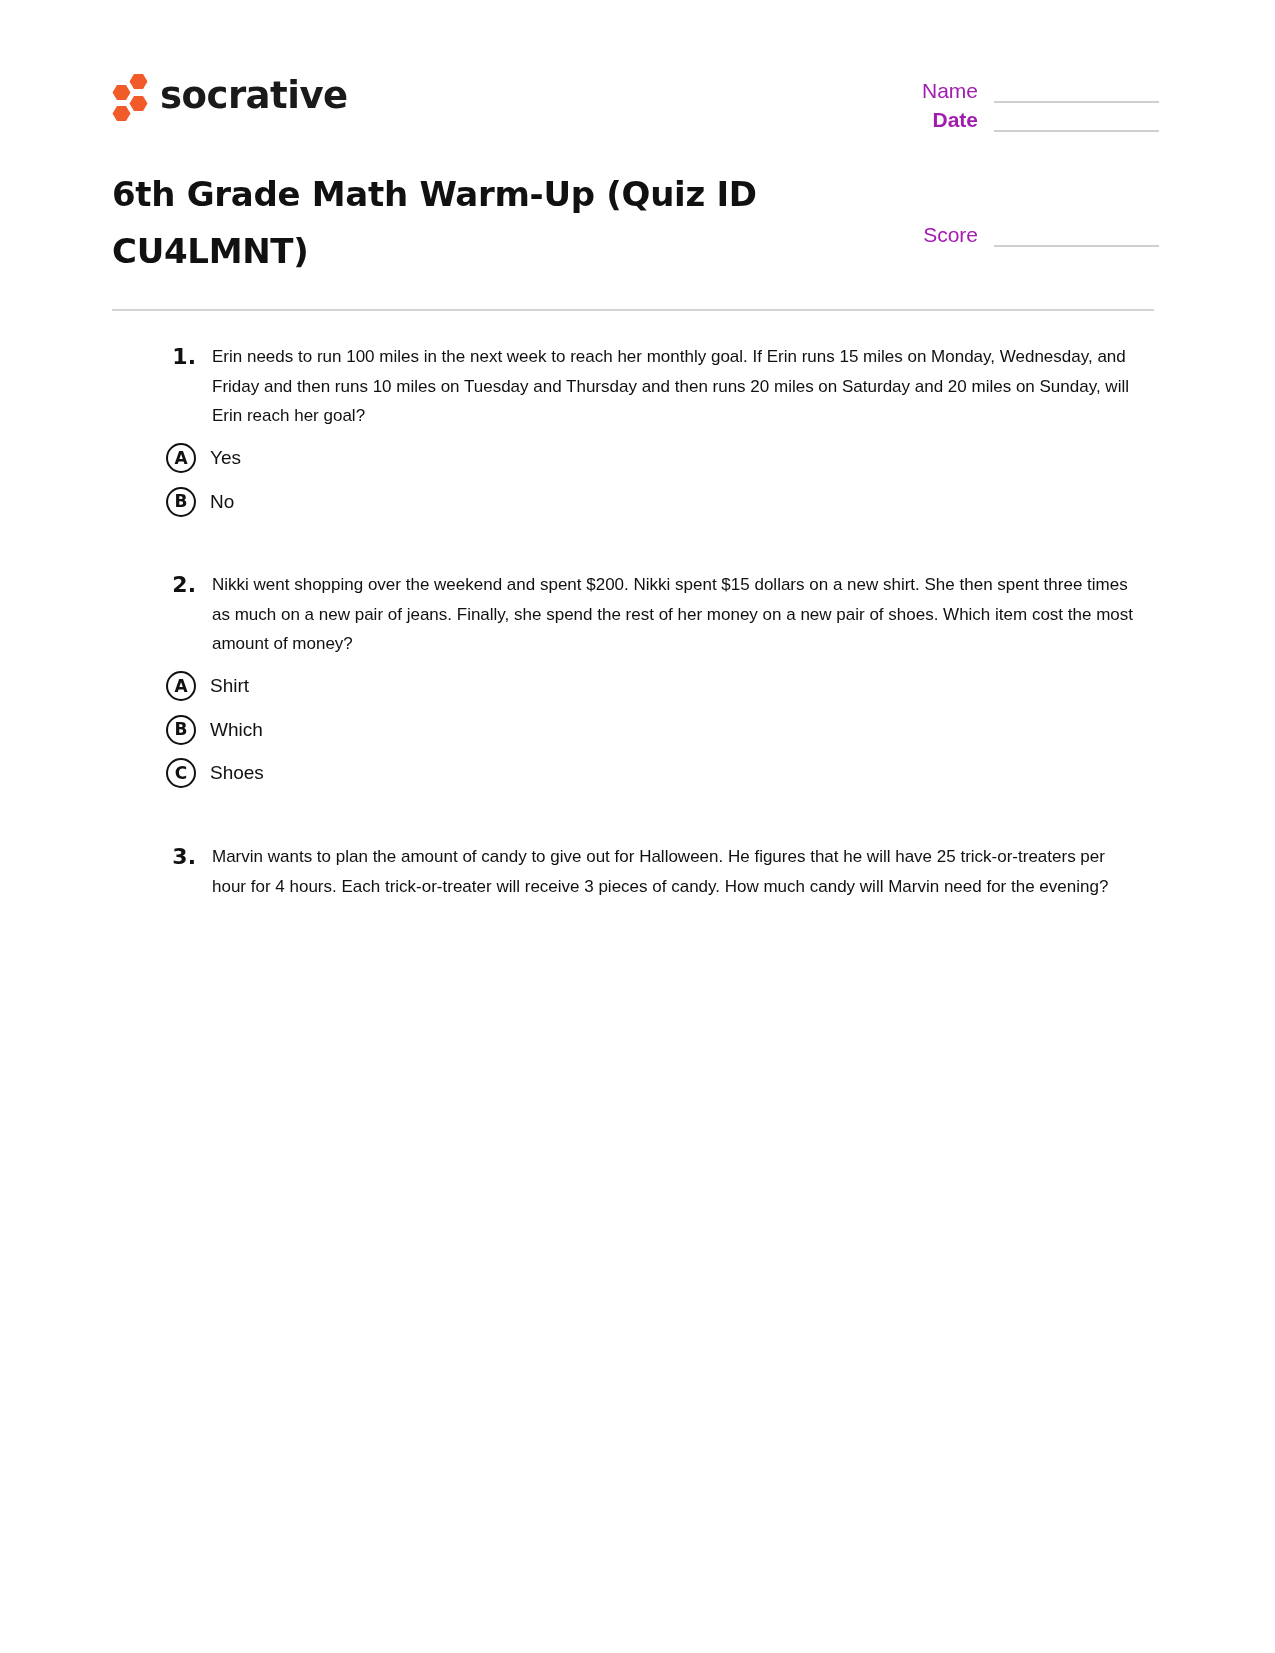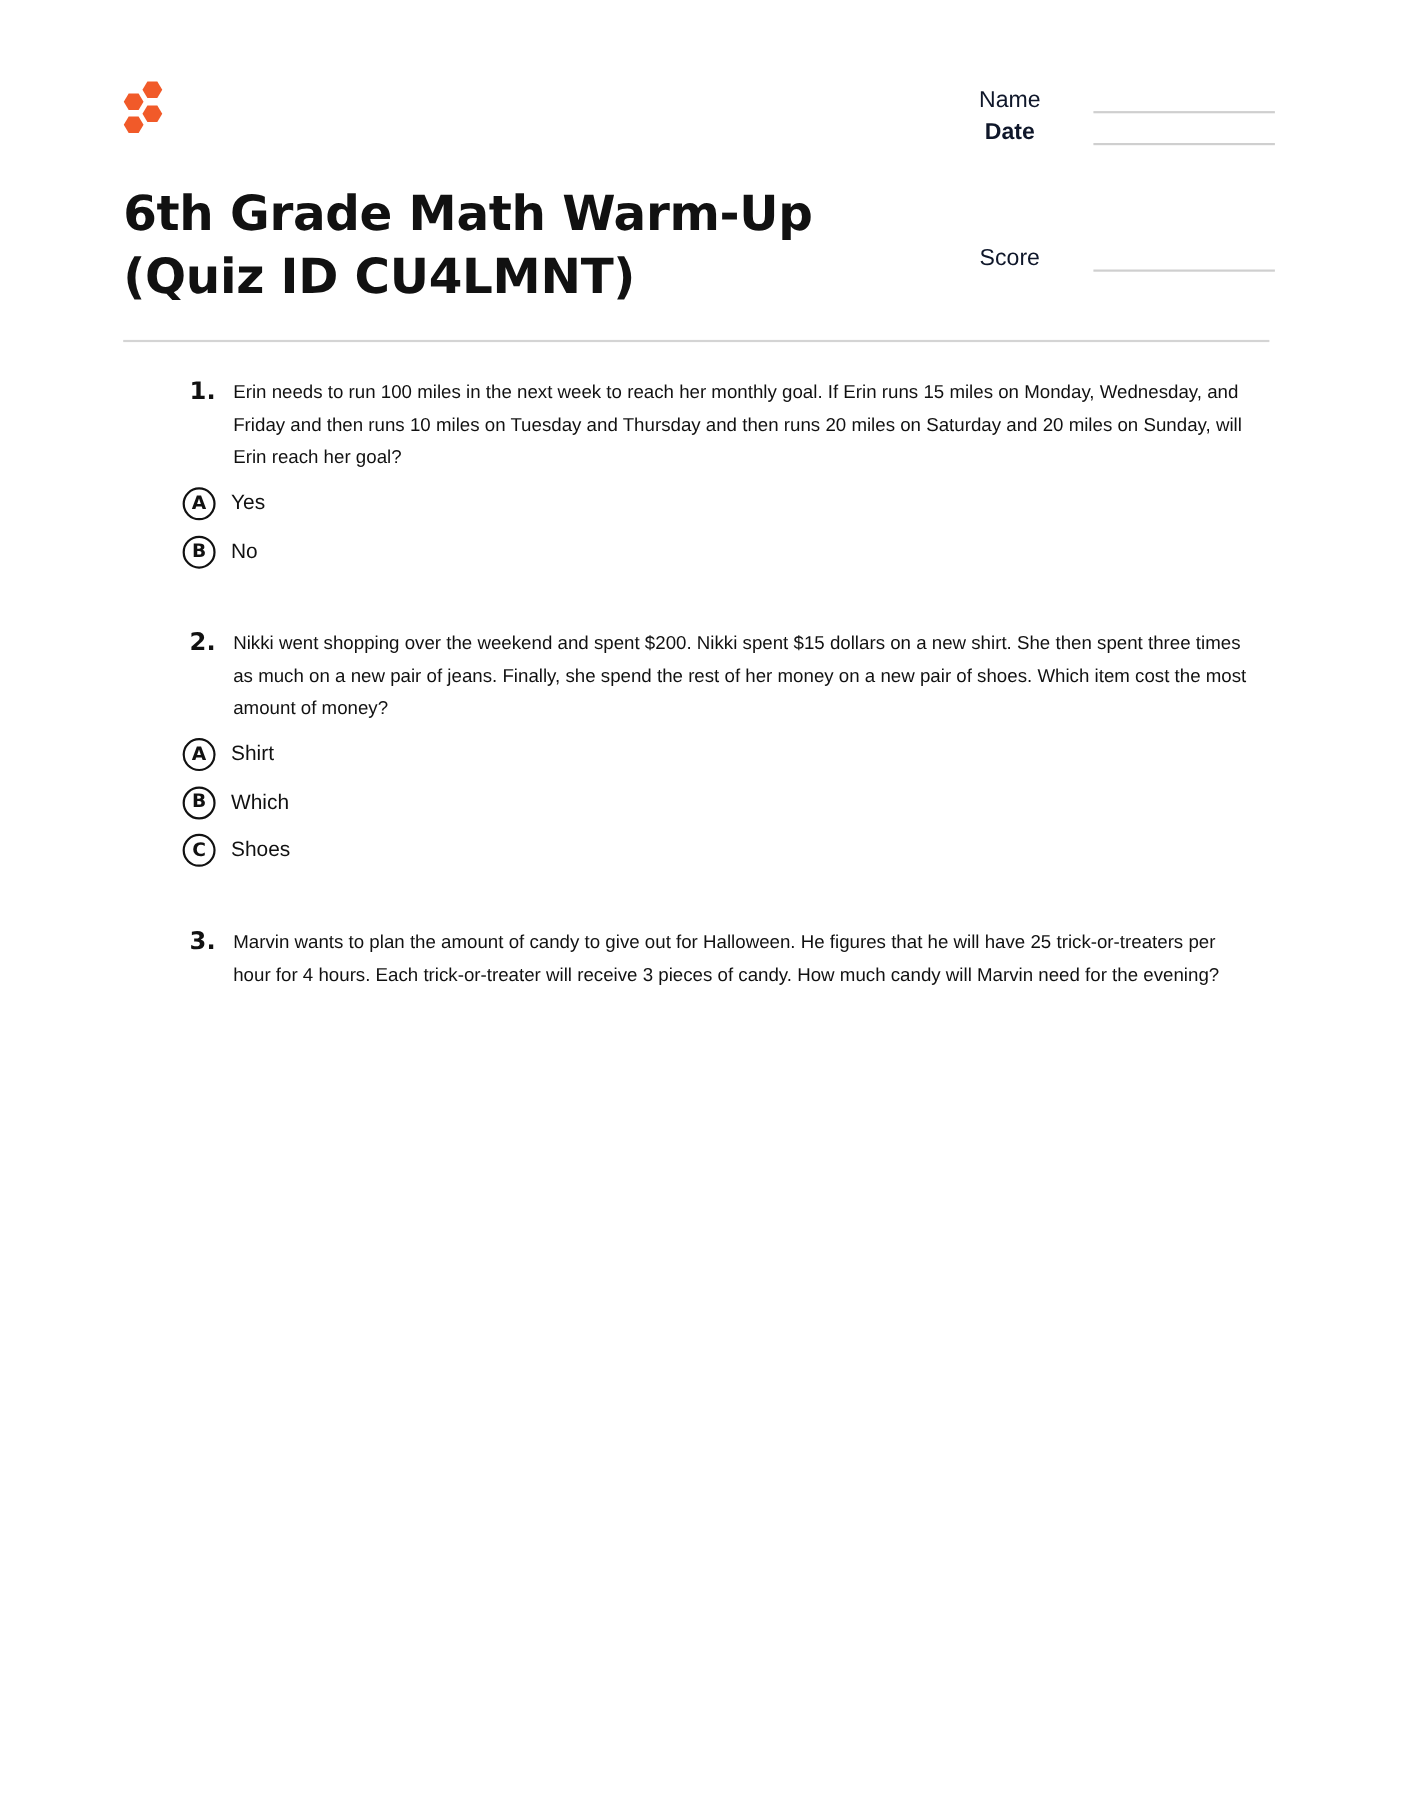--- a/index.html
+++ b/index.html
@@ -48,36 +48,36 @@
     }
     
     .title {
       position: absolute;
       left: 112px;
       top: 166px;
       width: 760px;
       margin: 0;
       font-family: "DejaVu Sans", "Liberation Sans", sans-serif;
       font-weight: 700;
-      font-size: 44px;
+      font-size: 34px;
       line-height: 57px;
       color: #111111;
       letter-spacing: -0.3px;
     }
     
     .field {
       position: absolute;
       display: flex;
       align-items: flex-end;
     }
     .field-label {
       width: 120px;
-      text-align: center;
+      text-align: right;
       font-size: 21px;
-      color: #0f172a;
+      color: #a21caf;
       line-height: 24px;
     }
     .field-line {
       margin-left: 16px;
       width: 165px;
       height: 0;
       border-bottom: 2px solid #cfcfcf;
       margin-bottom: 0;
     }
     .field-name  { left: 858px; top: 79px; }
@@ -167,20 +167,21 @@
 
         <polygon points="22,2 31,2 35.5,9.5 31,17 22,17 17.5,9.5" fill="#F15A29"></polygon>
 
         <polygon points="5,13 14,13 18.5,20.5 14,28 5,28 0.5,20.5" fill="#F15A29"></polygon>
 
         <polygon points="22,24 31,24 35.5,31.5 31,39 22,39 17.5,31.5" fill="#F15A29"></polygon>
 
         <polygon points="5,34 14,34 18.5,41.5 14,49 5,49 0.5,41.5" fill="#F15A29"></polygon>
       </svg>
     </span>
+    <span class="logo-text">socrative</span>
   </div>
 
   <h1 class="title">6th Grade Math Warm-Up (Quiz ID CU4LMNT)</h1>
 
   <div class="field field-name">
     <span class="field-label">Name</span>
     <span class="field-line"></span>
   </div>
   <div class="field field-date">
     <span class="field-label">Date</span>

